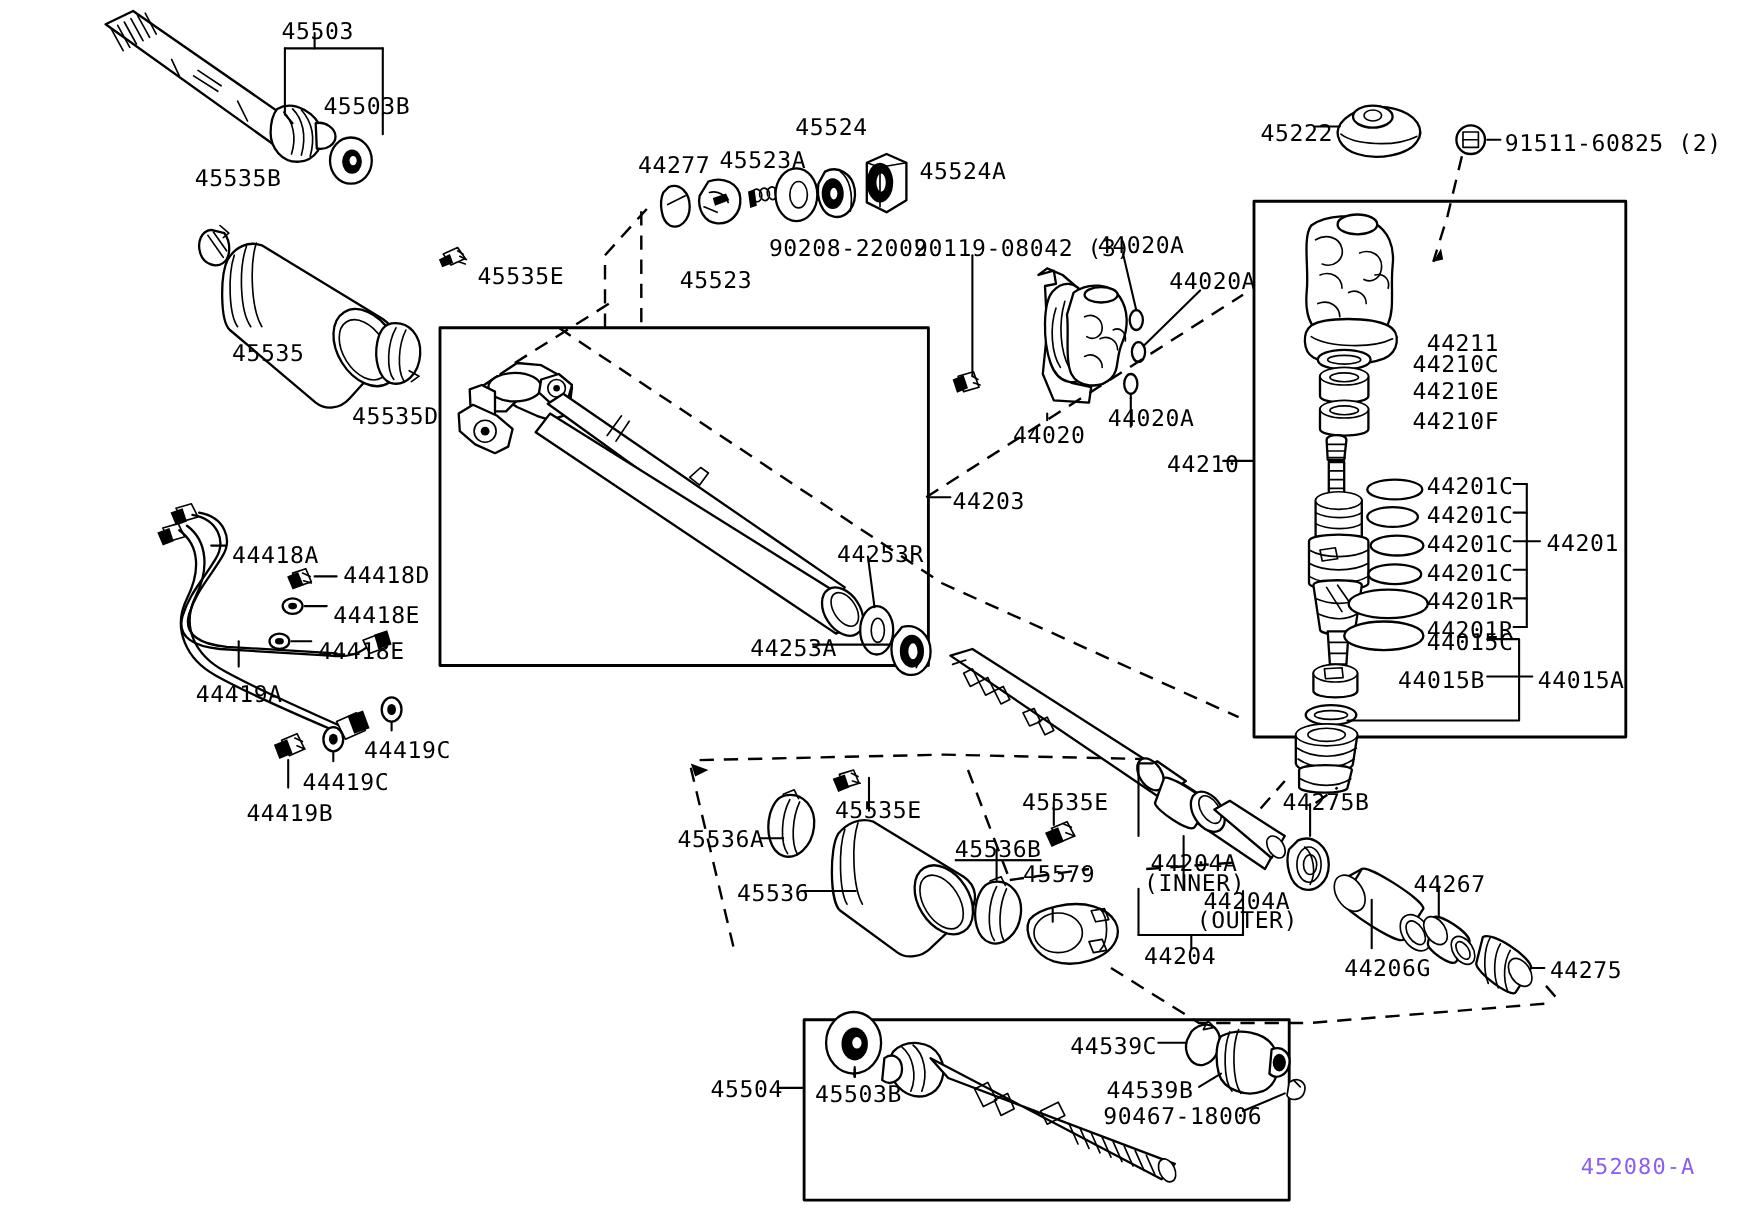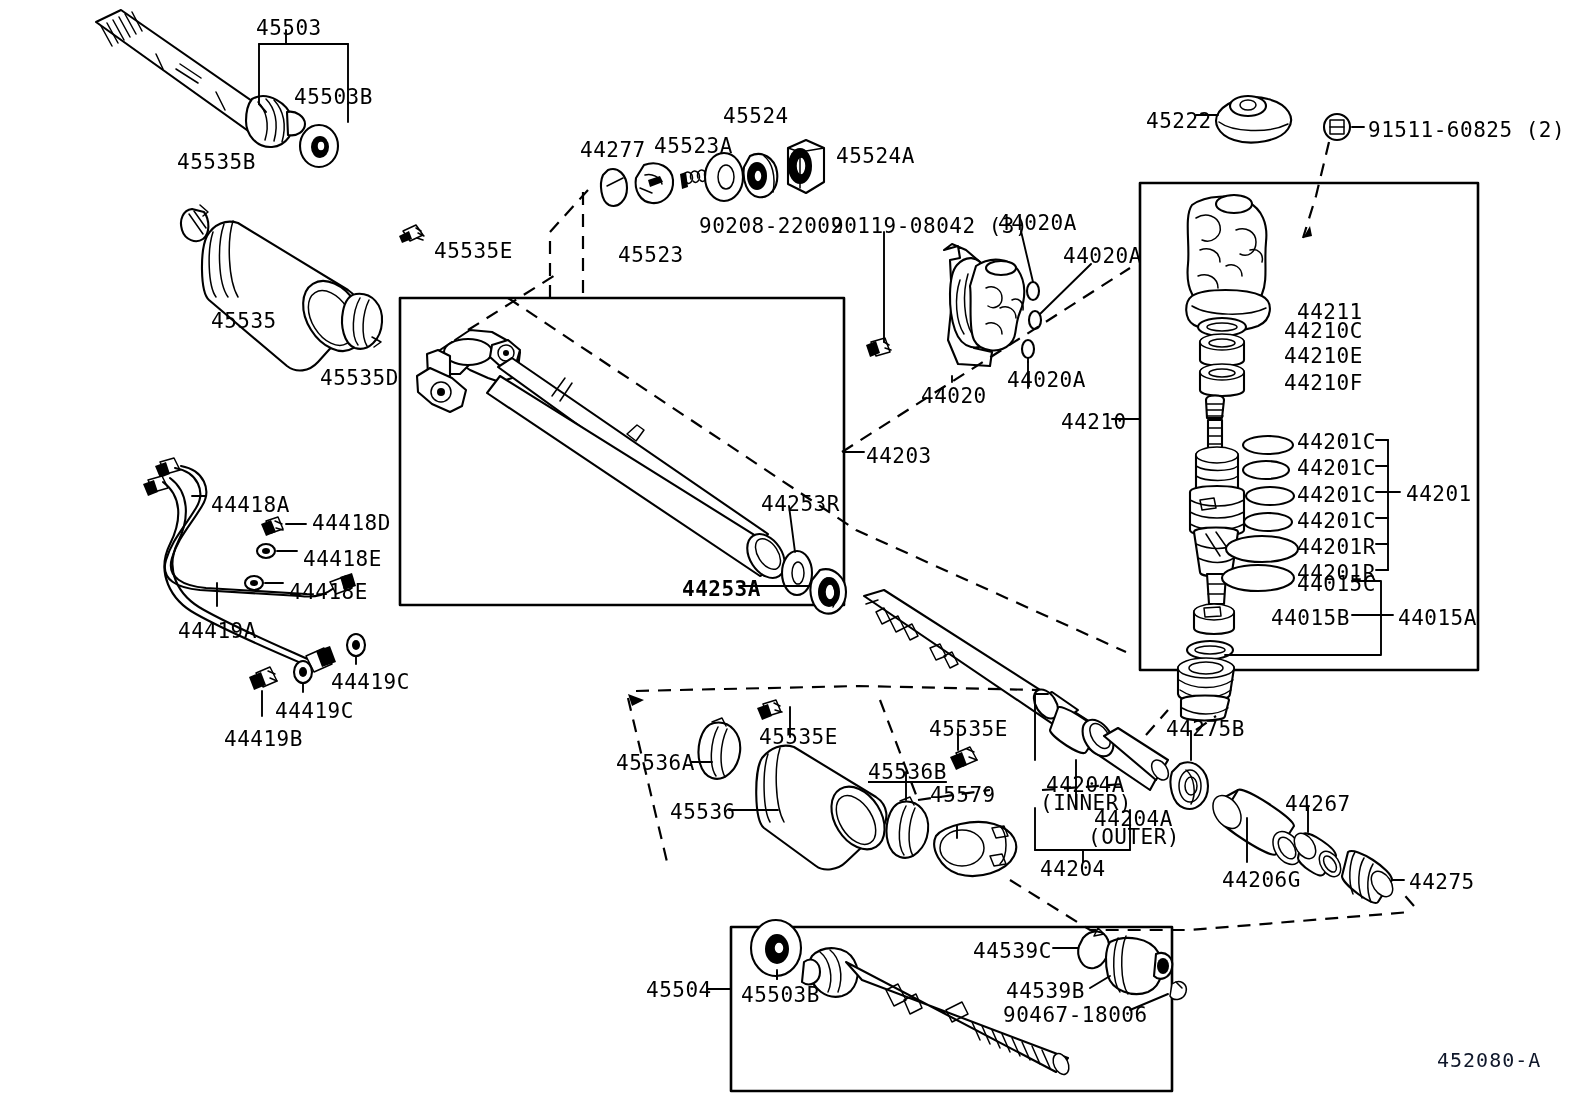--- a/index.html
+++ b/index.html
@@ -18,21 +18,21 @@
     font-size:21px;
     letter-spacing:0.5px;
     color:#000;
     white-space:pre;
     line-height:1.05;
   }
   .dgm-no{
     position:absolute;
     font-size:20px;
     letter-spacing:1px;
-    color:#0f172a;
+    color:#8b5cf6;
     font-family:"DejaVu Sans Mono","Liberation Mono",monospace;
   }
 </style>
 </head>
 <body>
 
 <div id="sheet">
 
   <svg id="art" viewBox="0 0 1592 1099">
     <defs>
@@ -598,21 +598,21 @@
     <div class="lbl" style="left:1297px;top:536px;">44201R</div>
     <div class="lbl" style="left:1297px;top:562px;">44201R</div>
     <div class="lbl" style="left:1406px;top:483px;">44201</div>
 
     <div class="lbl" style="left:1271px;top:573px;margin-left:26px;">44015C</div>
     <div class="lbl" style="left:1271px;top:607px;">44015B</div>
     <div class="lbl" style="left:1398px;top:607px;">44015A</div>
 
     <div class="lbl" style="left:866px;top:445px;">44203</div>
     <div class="lbl" style="left:761px;top:493px;">44253R</div>
-    <div class="lbl" style="left:682px;top:578px;font-weight:bold;">44253A</div>
+    <div class="lbl" style="left:682px;top:578px;">44253A</div>
 
     <div class="lbl" style="left:211px;top:494px;">44418A</div>
     <div class="lbl" style="left:312px;top:512px;">44418D</div>
     <div class="lbl" style="left:303px;top:548px;">44418E</div>
     <div class="lbl" style="left:289px;top:581px;">44418E</div>
     <div class="lbl" style="left:178px;top:620px;">44419A</div>
     <div class="lbl" style="left:331px;top:671px;">44419C</div>
     <div class="lbl" style="left:275px;top:700px;">44419C</div>
     <div class="lbl" style="left:224px;top:728px;">44419B</div>
 

